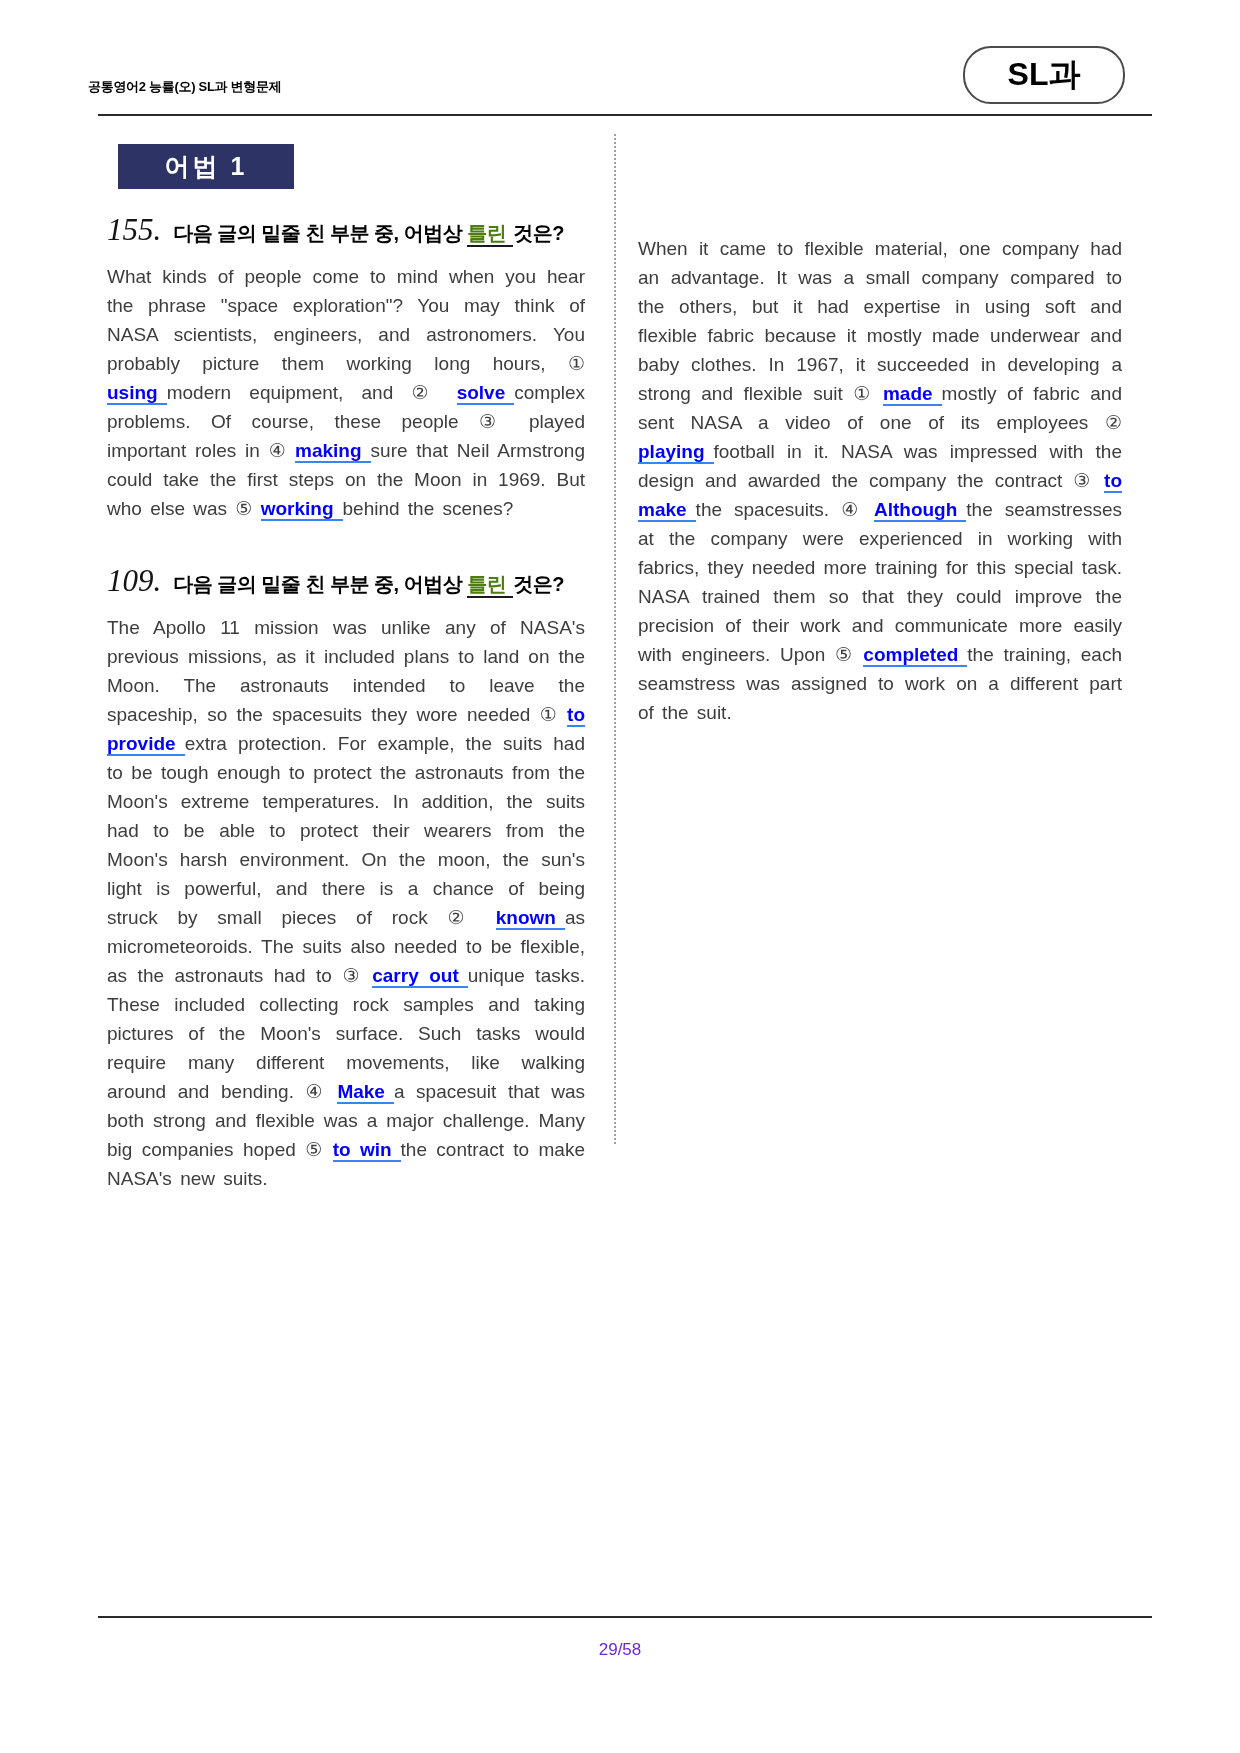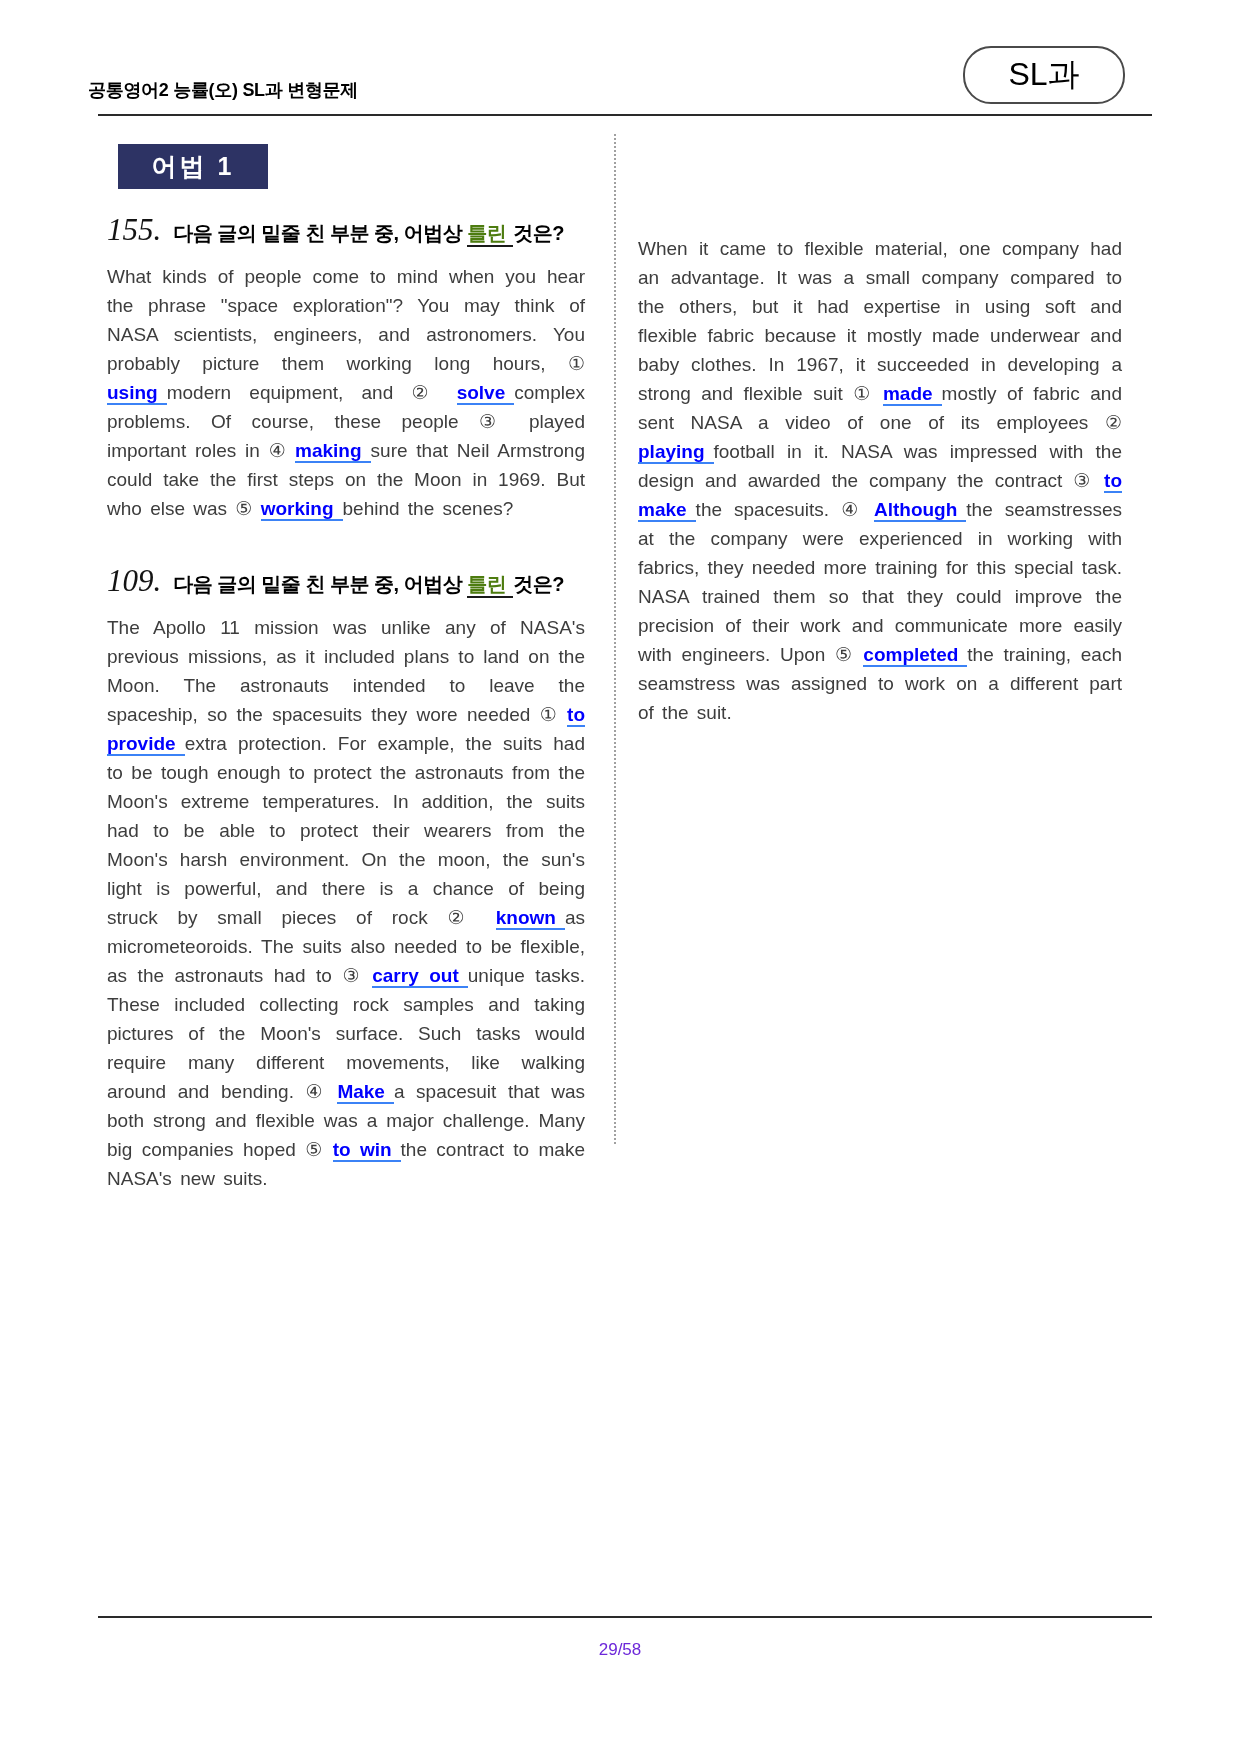--- a/index.html
+++ b/index.html
@@ -8,57 +8,57 @@
     width: 1240px;
     height: 1753px;
     background: #ffffff;
     font-family: "Liberation Sans", sans-serif;
     overflow: hidden;
   }
   .doc-title {
     position: absolute;
     left: 88px;
     top: 78px;
-    font-size: 18px;
+    font-size: 13px;
     font-weight: bold;
     color: #000000;
     letter-spacing: -0.3px;
     white-space: nowrap;
   }
   .badge {
     position: absolute;
     left: 963px;
     top: 46px;
     width: 158px;
     height: 54px;
     border: 2px solid #4a4a4a;
     border-radius: 28px;
     display: flex;
     align-items: center;
     justify-content: center;
     background: #ffffff;
   }
   .badge-label {
     font-size: 32px;
-    font-weight: normal;
+    font-weight: bold;
     color: #000000;
   }
   .header-rule {
     position: absolute;
     left: 98px;
     top: 114px;
     width: 1054px;
     height: 0;
     border-top: 2px solid #2a2a2a;
   }
   .section-box {
     position: absolute;
     left: 118px;
     top: 144px;
-    width: 150px;
+    width: 176px;
     height: 45px;
     background: #2d3364;
     display: flex;
     align-items: center;
     justify-content: center;
   }
   .section-title {
     color: #ffffff;
     font-size: 25px;
     font-weight: bold;

